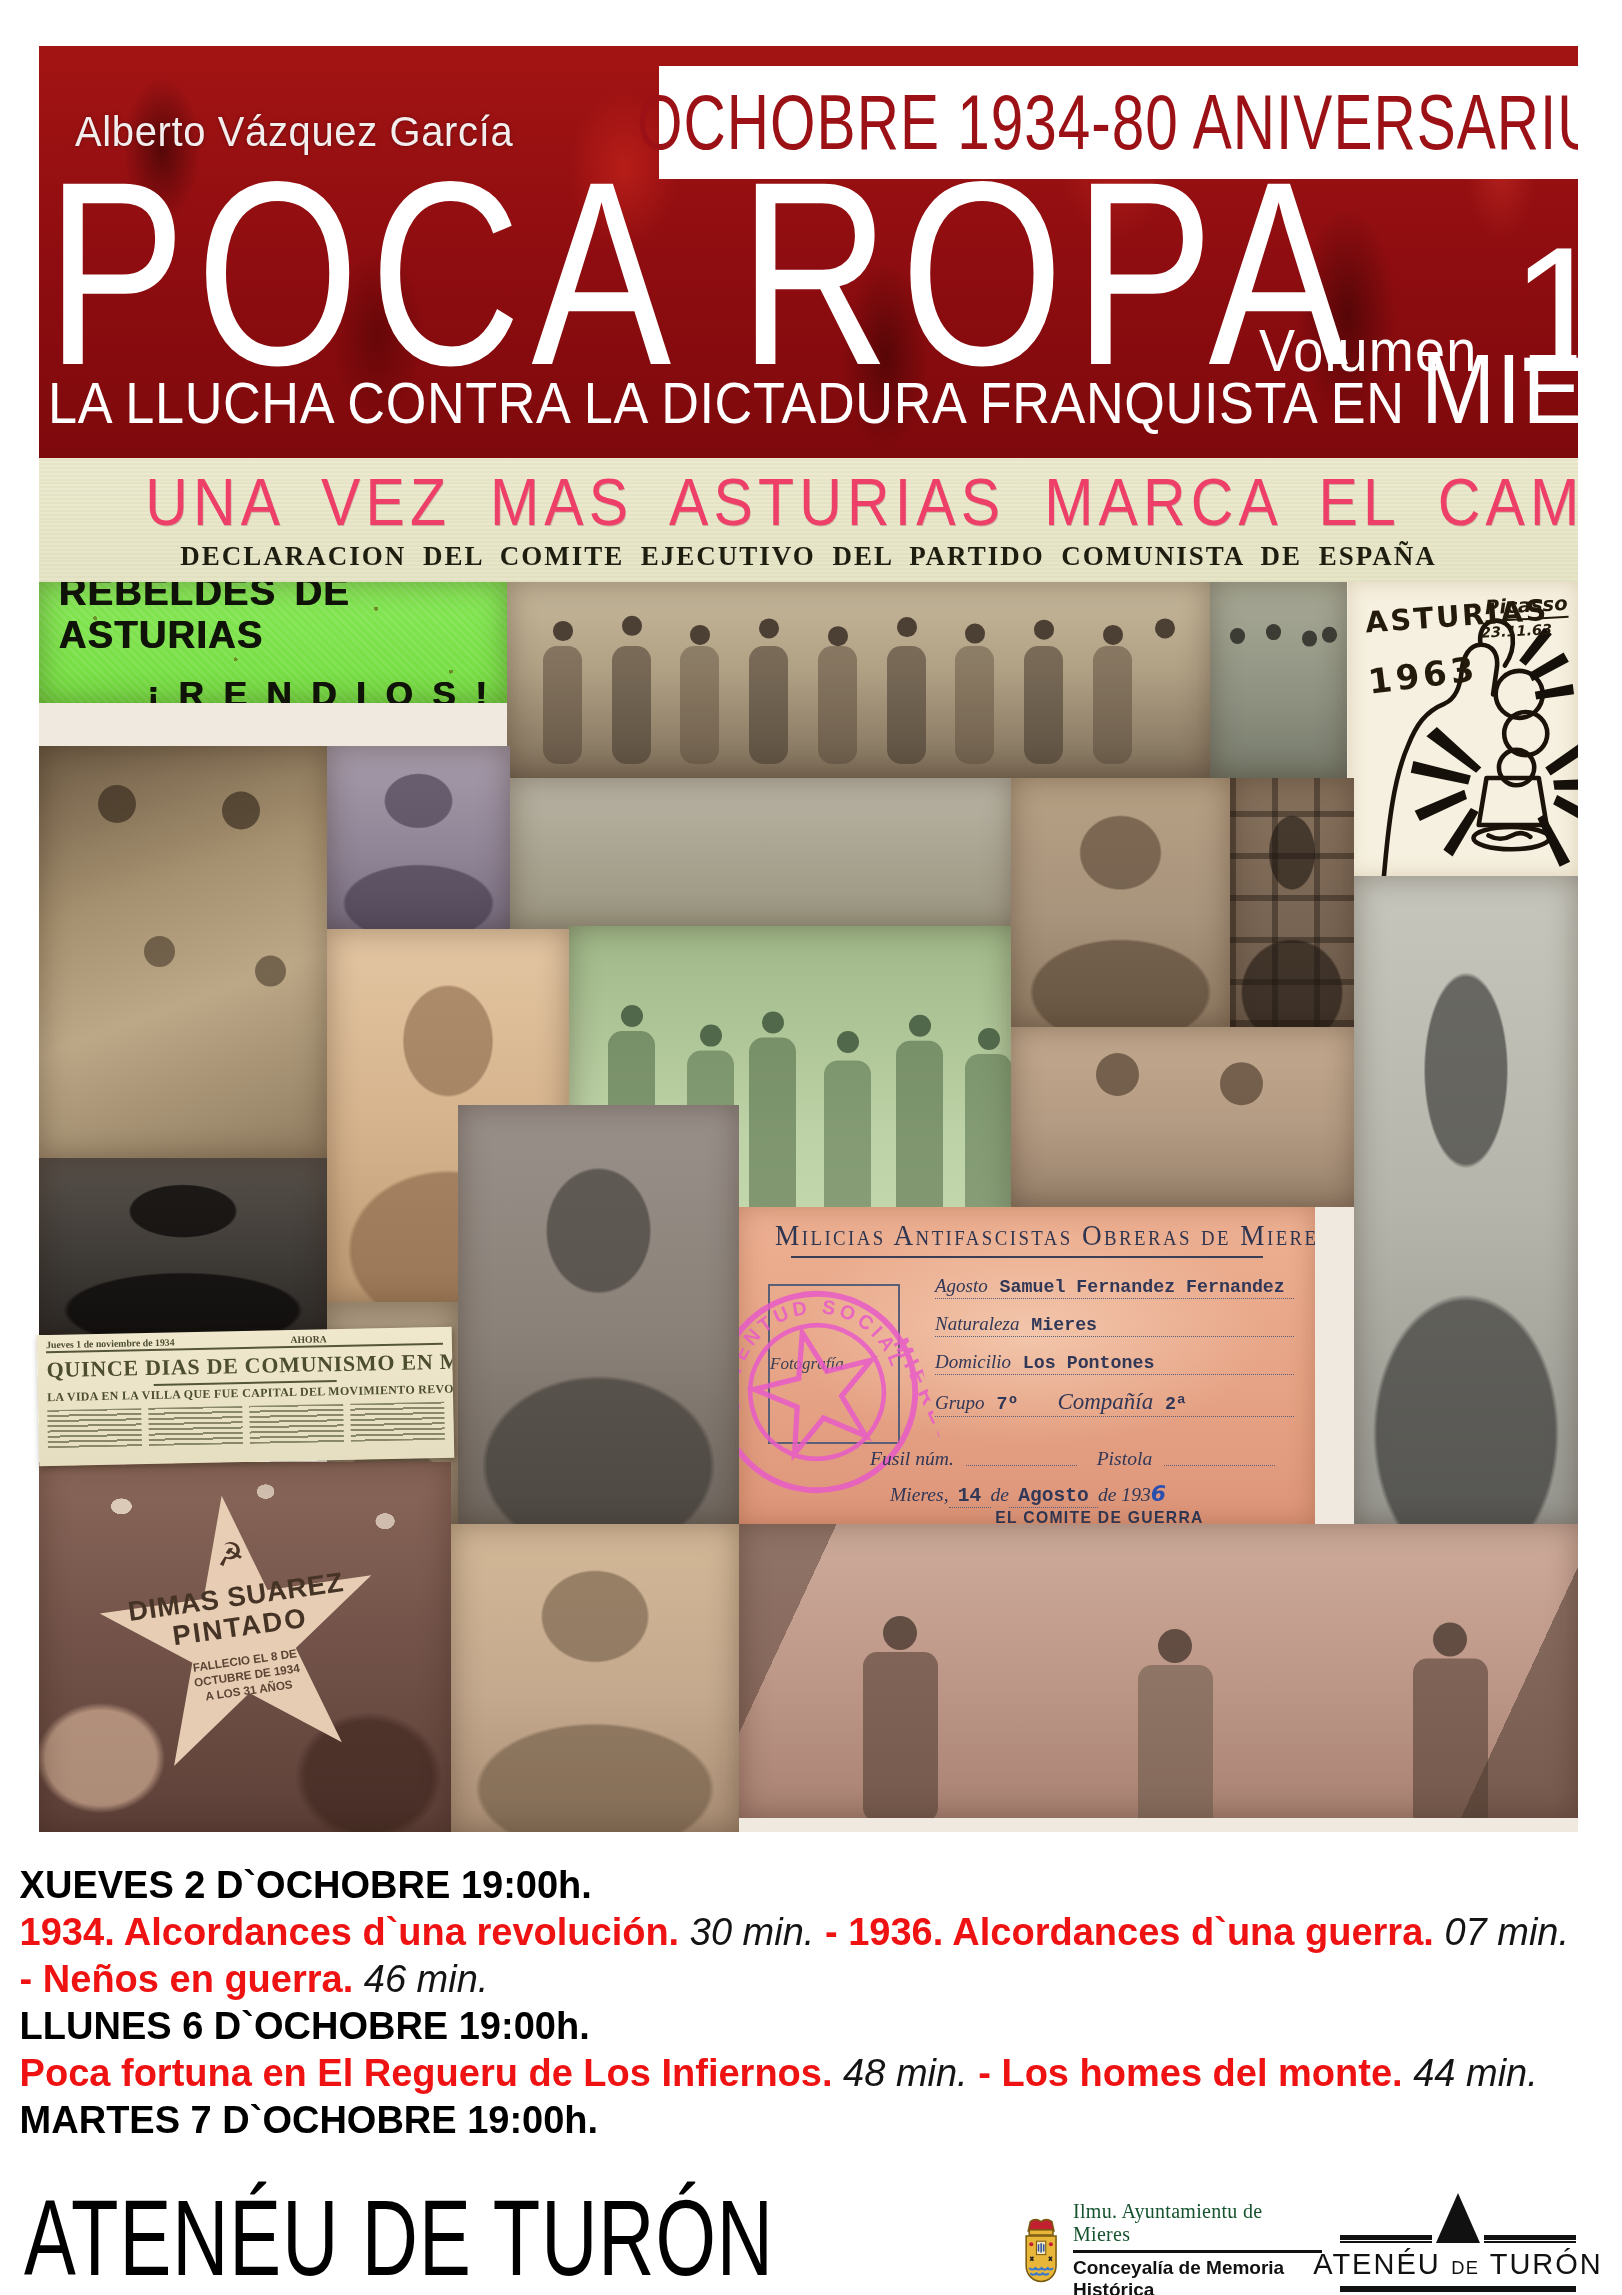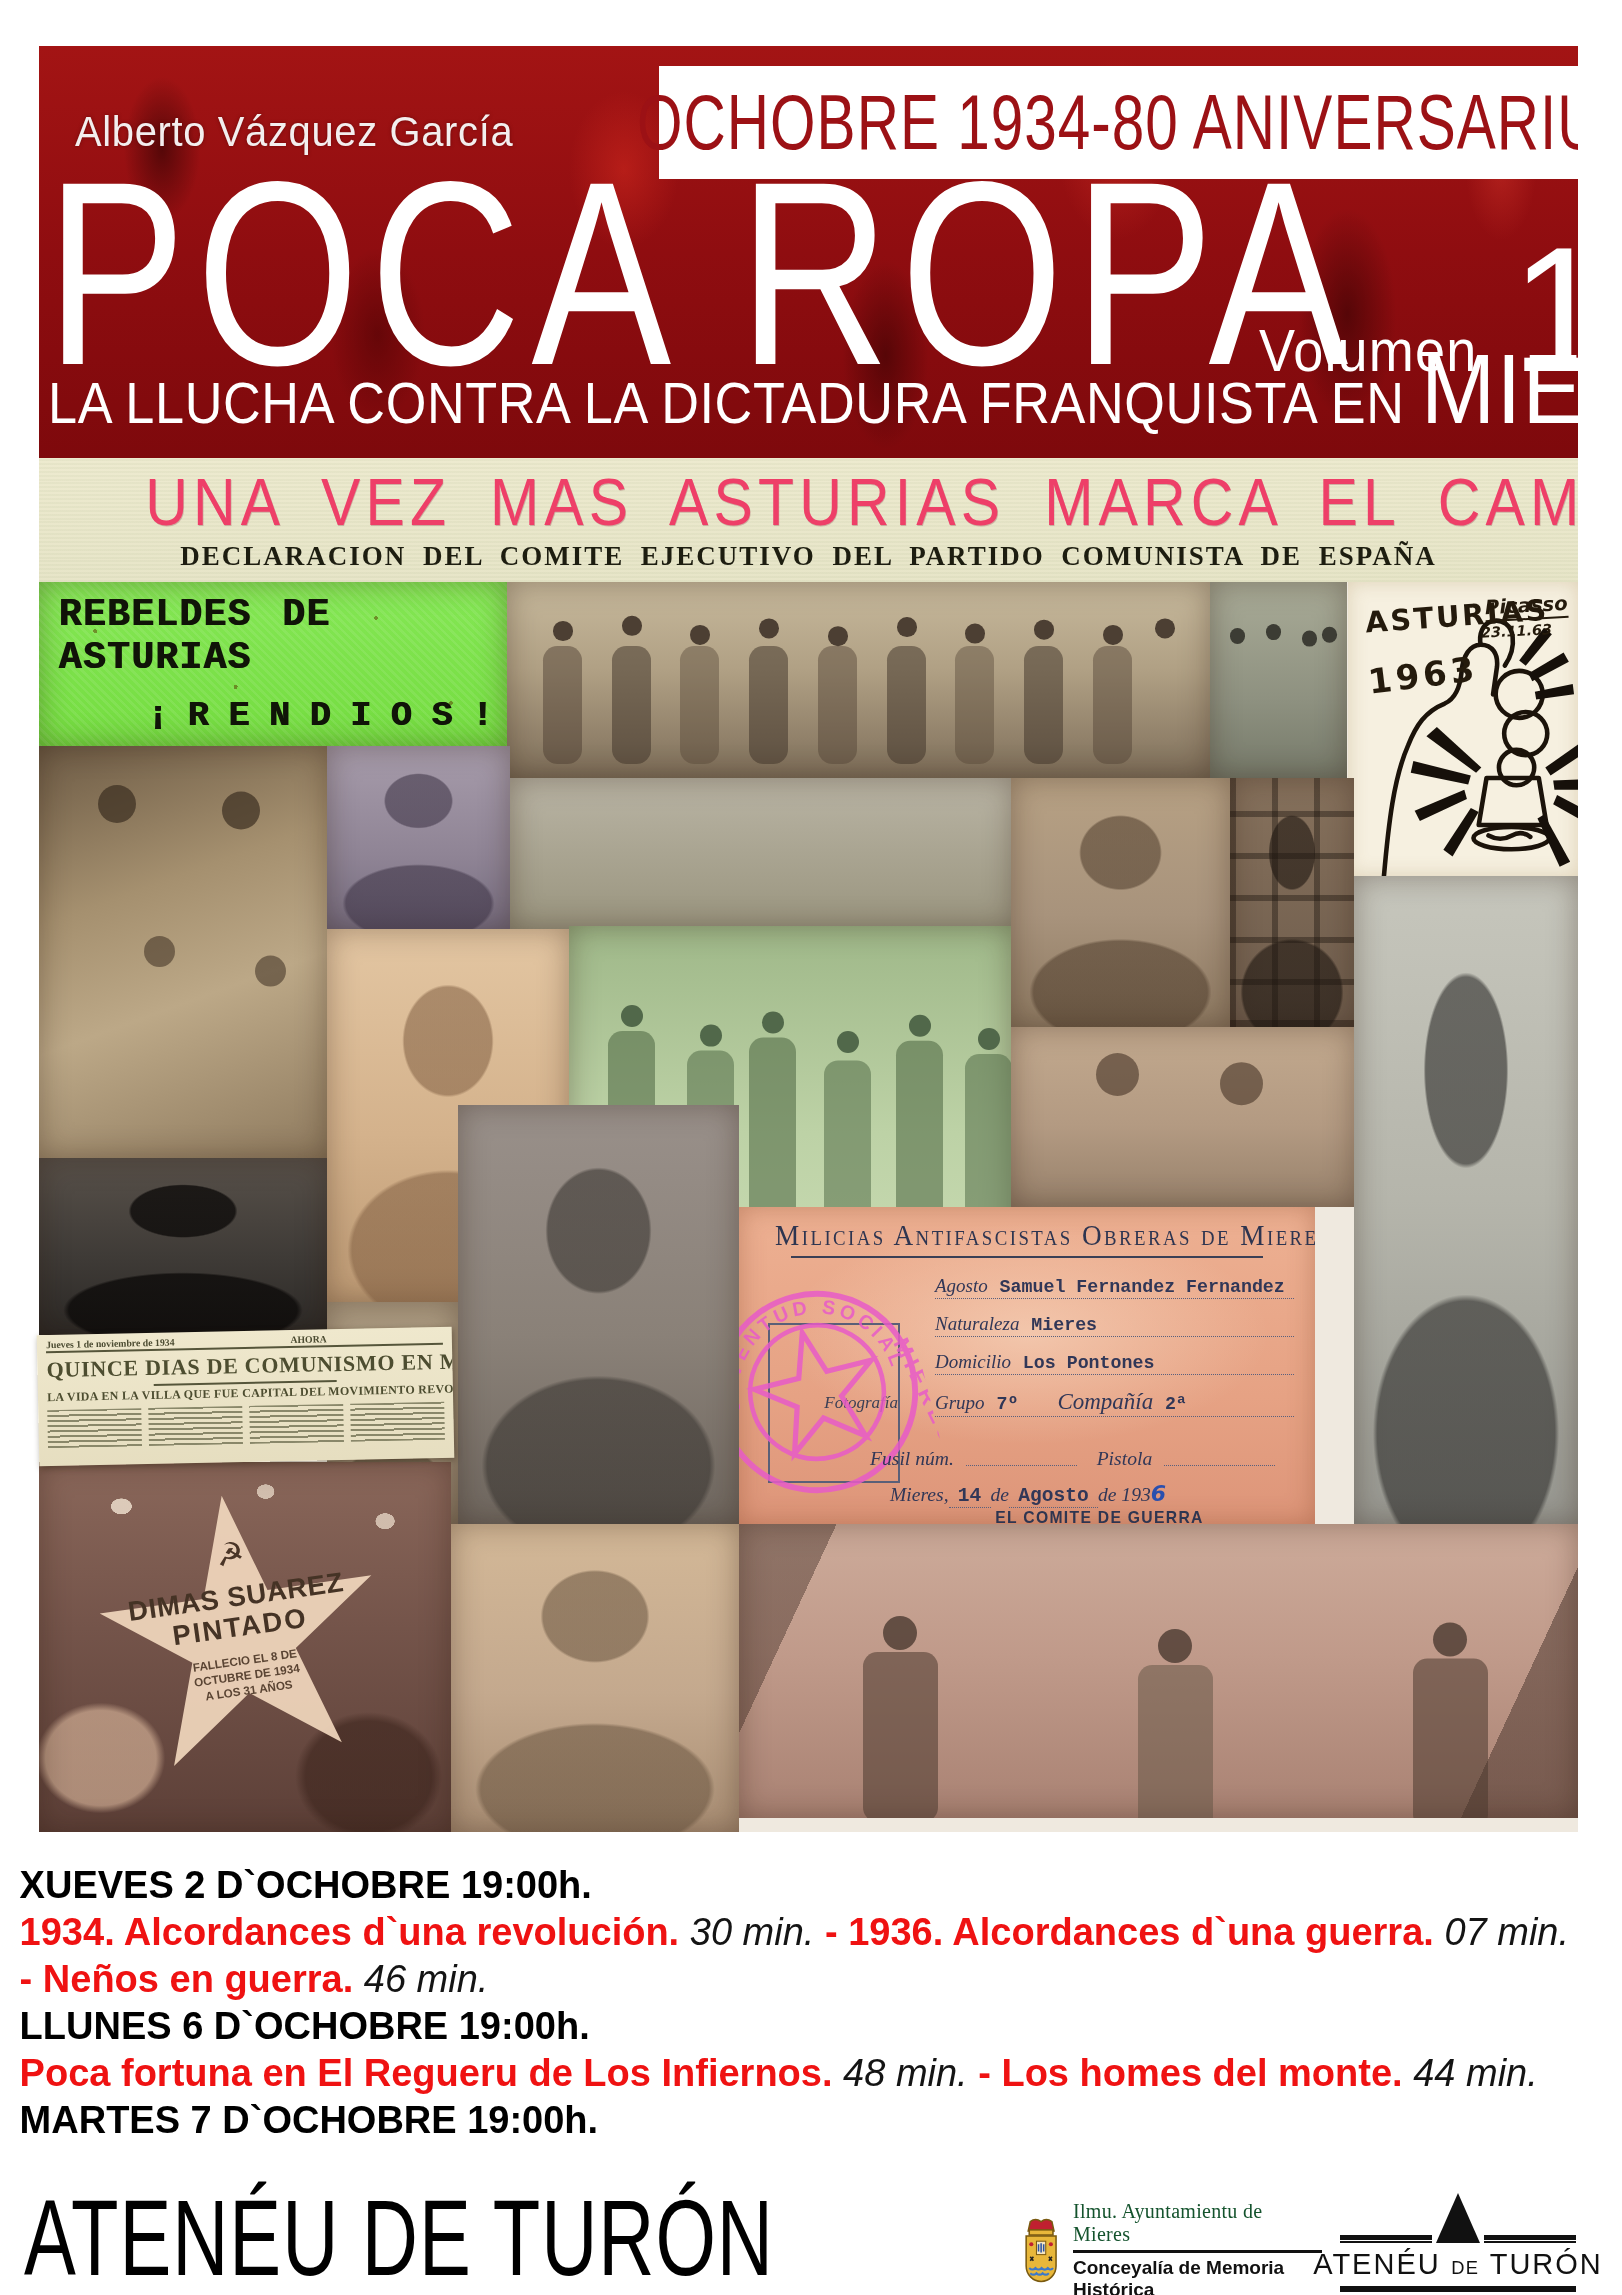--- a/index.html
+++ b/index.html
@@ -118,21 +118,21 @@
 
   
   .t-card{background:
       radial-gradient(60% 50% at 50% 40%, rgba(255,236,214,.45), transparent 70%),
       linear-gradient(180deg,#edb092 0%,#e6a284 60%,#dd9579 100%);
      box-shadow:inset 0 0 26px rgba(120,60,30,.35);padding:11.8px 19.6px;box-sizing:border-box;z-index:6;}
   .card-title{font-family:"Liberation Serif",serif;font-variant:small-caps;color:#2e3550;
      font-size:29px;letter-spacing:2.6px;text-align:center;white-space:nowrap;transform:scaleX(.94);transform-origin:center;}
   .card-title-rule{width:88%;height:2px;background:#3a3f55;margin:3.9px auto 0 auto;box-shadow:0 3.3px 0 rgba(58,63,85,.0);}
   .photo-box{position:absolute;left:29px;top:77px;width:128px;height:156px;border:2px solid #5a5f78;
-     display:flex;align-items:center;justify-content:flex-end;margin-top:39px;}
+     display:flex;align-items:center;justify-content:flex-start;}
   .photo-box span{font-family:"Liberation Serif",serif;font-style:italic;color:#3a3f55;font-size:17px;}
   .stamp{position:absolute;left:-30px;top:77px;width:216px;height:216px;transform:rotate(-14deg);opacity:.85;}
   .fields{position:absolute;left:196px;top:68px;width:359px;font-size:18.3px;color:#313757;}
   .f-row{display:flex;align-items:baseline;border-bottom:1.3px dotted #59607e;margin-bottom:13.7px;padding-bottom:1.3px;}
   .f-label{font-family:"Liberation Serif",serif;font-style:italic;font-size:19px;margin-right:11.8px;white-space:nowrap;}
   .f-value{font-family:"Liberation Mono",monospace;font-weight:700;font-size:18.3px;white-space:nowrap;}
   .f-label2{font-family:"Liberation Serif",serif;font-style:italic;font-size:23px;margin:0 11.8px 0 39px;}
   .gunrow{position:absolute;left:131px;top:241px;width:425px;display:flex;color:#313757;}
   .gunrow .f-label{font-size:19.6px;}
   .gun-dots{flex:1;border-bottom:1.3px dotted #59607e;margin:0 19.6px 3.9px 0;}
@@ -195,21 +195,21 @@
 
 <section class="abs press">
   <div class="press-headline">
     <span>UNA VEZ MAS ASTURIAS MARCA EL CAMINO</span>
   </div>
   <div class="press-sub">DECLARACION DEL COMITE EJECUTIVO DEL PARTIDO COMUNISTA DE ESPAÑA</div>
 </section>
 
 <section class="abs collage">
 
-  <div class="ph t-flyer" style="left:0;top:0;width:468px;height:164px;font-family:Liberation Mono, monospace;">
+  <div class="ph t-flyer" style="left:0;top:0;width:468px;height:121px;">
     <div class="flyer-l1">REBELDES DE ASTURIAS</div>
     <div class="flyer-l2">¡RENDIOS!</div>
   </div>
 
   <div class="ph t-group1" style="left:468px;top:0;width:703px;height:196px;">
     <div class="heads" style="left:46px;top:39px;width:19.6px;height:19.6px;background:#4c3f33;
       box-shadow:69px -5.2px 0 #4c3f33,137px 3.9px 0 #4c3f33,206px -2.6px 0 #4c3f33,275px 5.2px 0 #4c3f33,344px -3.9px 0 #4c3f33,412px 2.6px 0 #4c3f33,481px -1.3px 0 #4c3f33,550px 3.9px 0 #4c3f33,602px -2.6px 0 #4c3f33;"></div>
     <div class="pills" style="left:36px;top:64px;width:39px;height:118px;background:rgba(70,56,44,.45);
       box-shadow:69px 0 0 rgba(60,48,38,.5),137px 0 0 rgba(80,64,50,.4),206px 0 0 rgba(60,48,38,.5),275px 0 0 rgba(80,64,50,.45),344px 0 0 rgba(60,48,38,.5),412px 0 0 rgba(80,64,50,.4),481px 0 0 rgba(60,48,38,.5),550px 0 0 rgba(80,64,50,.45);"></div>
   </div>

